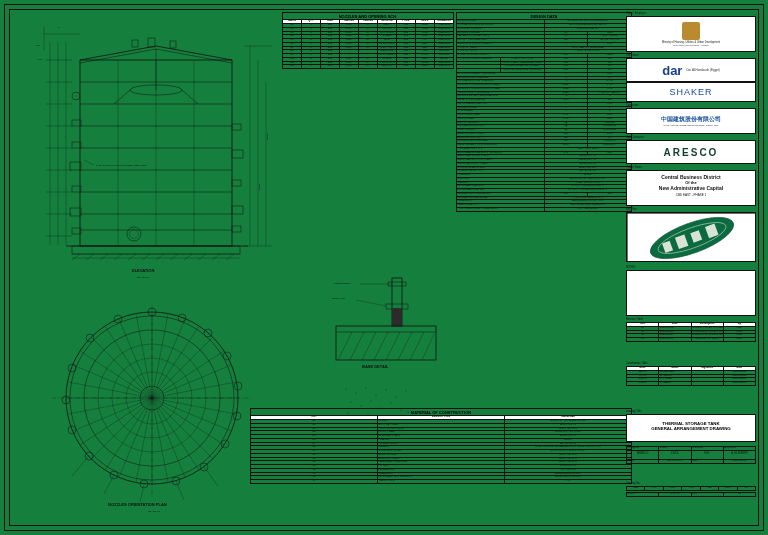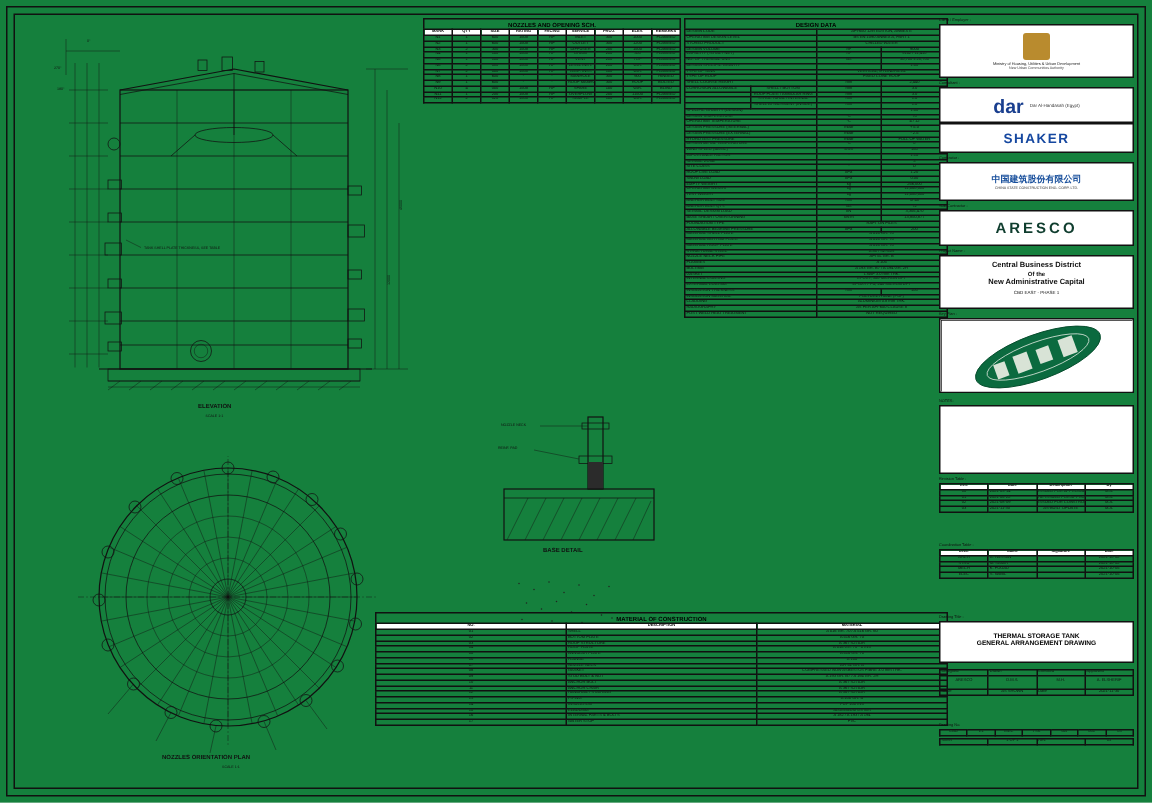--- a/index.html
+++ b/index.html
@@ -799,21 +799,21 @@
       <div style="font-size:2.4px;text-align:center;color:#444;">New Urban Communities Authority</div>
     </div>
 
     <div class="cap" style="left:0;top:42px;">Consultant :</div>
     <div class="logobox" style="left:0;top:46px;width:130px;height:24px;flex-direction:row;gap:4px;">
       <div style="font-size:13px;font-weight:bold;color:#1a3f8f;font-family:'Liberation Sans',sans-serif;">dar</div>
       <div style="font-size:3px;color:#333;">Dar Al-Handasah (Egypt)</div>
     </div>
 
     <div class="logobox" style="left:0;top:70px;width:130px;height:20px;">
-      <div style="font-size:9px;font-weight:bold;color:#1648a0;letter-spacing:1px;">SHAKER</div>
+      <div style="font-size:9px;font-weight:normal;color:#1648a0;letter-spacing:1px;">SHAKER</div>
     </div>
 
     <div class="cap" style="left:0;top:92px;">Contractor :</div>
     <div class="logobox" style="left:0;top:96px;width:130px;height:26px;">
       <div style="font-size:6px;font-weight:bold;color:#184f9c;">中国建筑股份有限公司</div>
       <div style="font-size:2.4px;color:#333;">CHINA STATE CONSTRUCTION ENG. CORP. LTD.</div>
     </div>
 
     <div class="cap" style="left:0;top:124px;">Sub-Contractor :</div>
     <div class="logobox" style="left:0;top:128px;width:130px;height:24px;">

